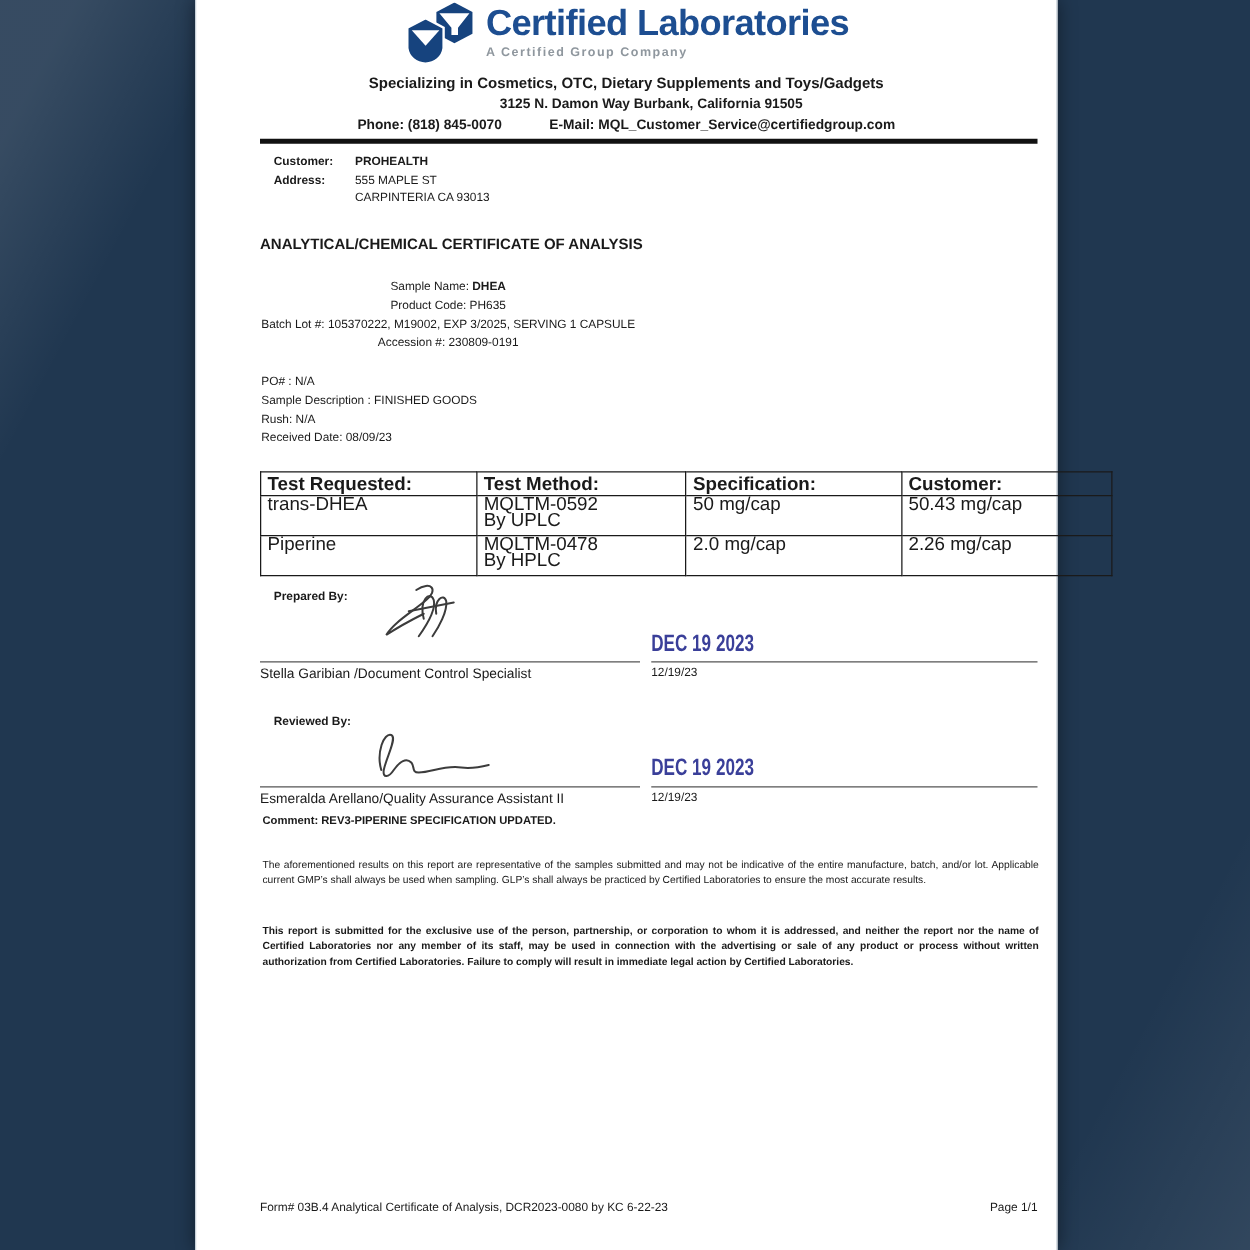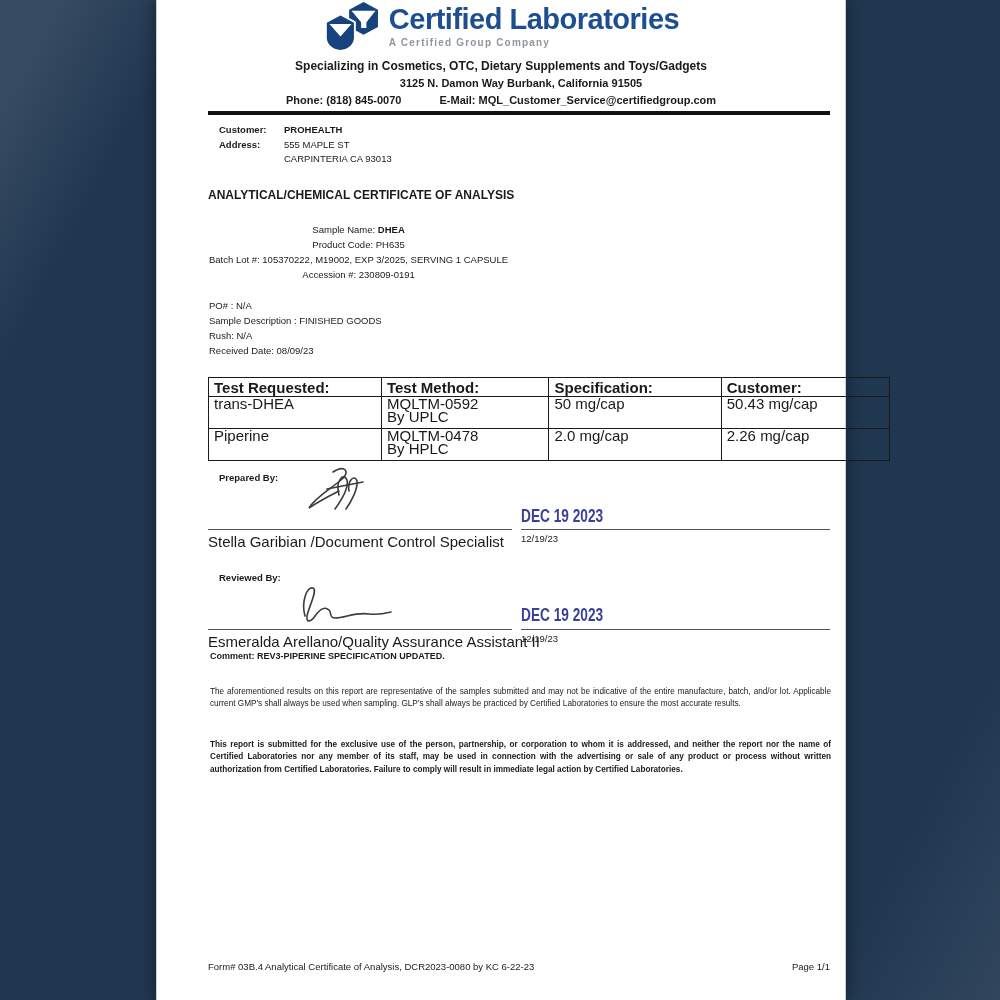--- a/index.html
+++ b/index.html
@@ -44,21 +44,21 @@
   
   .tbl{left:51px;top:377px;width:682px;border-collapse:collapse;font-size:15px;}
   .tbl th,.tbl td{border:1.5px solid #1a1a1a;padding:1px 5px 0 5px;text-align:left;vertical-align:top;font-weight:400;}
   .tbl th{font-weight:700;height:14px;}
   .tbl td{height:30px;line-height:12.5px;}
   .c1{width:25.4%;} .c2{width:24.6%;} .c3{width:25.3%;} .c4{width:24.7%;}
   
   .sig-label{font-size:9.5px;font-weight:700;}
   .sig-line{height:0;border-top:1px solid #555;}
   .stamp{font-size:19px;font-weight:700;color:#3a3f99;transform:scaleX(0.72);transform-origin:left center;white-space:nowrap;}
-  .sig-name{font-size:15px;}
+  .sig-name{font-size:11px;}
   .sig-date{font-size:9.5px;}
   .sig-svg path{fill:none;stroke:#3c3c3c;stroke-width:1.6px;stroke-linecap:round;}
   
   .comment{left:53px;top:651px;font-size:9px;font-weight:700;}
   .para{left:53px;width:621px;font-size:8.2px;line-height:12.4px;text-align:justify;}
   .para1{top:686px;}
   .para2{top:739px;font-weight:700;}
   
   .footer-left{left:51px;top:961px;font-size:9.5px;}
   .footer-right{left:51px;top:961px;width:622px;text-align:right;font-size:9.5px;}

